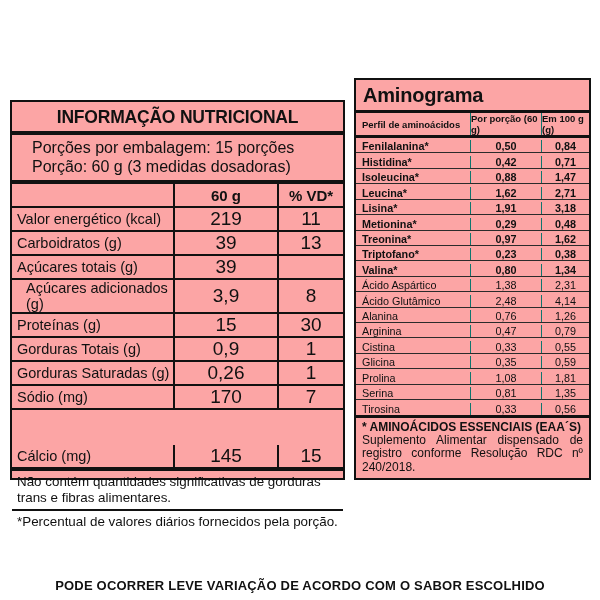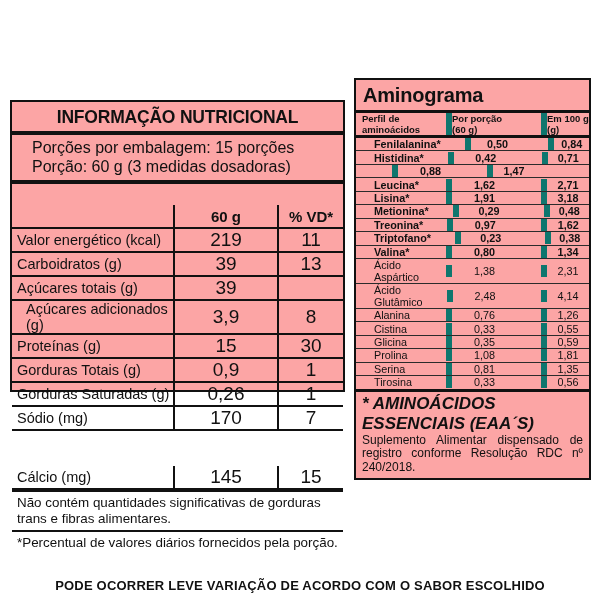--- a/index.html
+++ b/index.html
@@ -12,36 +12,36 @@
   .canvas { position: relative; width: 600px; height: 600px; background: #fff; overflow: hidden; }
 
   .panel {
     position: absolute;
     border: 2px solid #111;
     background: #fca5a5;
     box-sizing: border-box;
     display: flex;
     flex-direction: column;
   }
-  #nutrition-panel { left: 10px; top: 100px; width: 335px; height: 292px; }
+  #nutrition-panel { left: 10px; top: 100px; width: 335px; height: 380px; }
   #amino-panel    { left: 354px; top: 78px;  width: 237px; height: 402px; }
 
   .hr  { background: #111; flex: 0 0 auto; }
   .hr4 { height: 4px; }
   .hr3 { height: 3px; }
   .hr2 { height: 2px; }
 
   
   .nt-title {
     text-align: center; font-weight: 700; font-size: 17.5px;
     letter-spacing: -0.2px; padding: 5px 0 3px;
   }
   .nt-servings { font-size: 16px; line-height: 1.2; padding: 3px 20px 4px; }
 
-  .nt-head { display: flex; align-items: stretch; flex: 0 0 22px; margin-top: 21px; }
+  .nt-head { display: flex; align-items: stretch; flex: 0 0 22px; }
   .nt-head .c2, .nt-head .c3 { font-weight: 700; font-size: 15px; }
 
   .nt-rows { flex: 1 1 auto; display: flex; flex-direction: column; }
   .nt-row { display: flex; align-items: stretch; flex: 1; border-bottom: 2px solid #111; }
   .nt-row:last-child { border-bottom: none; margin-top: 35px; }
 
   .c1 { flex: 1; padding-left: 5px; font-size: 14.5px; display: flex; align-items: center; }
   .c2 {
     width: 106px; box-sizing: border-box;
     border-left: 2px solid #111; border-right: 2px solid #111;
@@ -51,34 +51,34 @@
   .nt-row .c2, .nt-row .c3 { font-size: 19px; }
   .nt-row.indent .c1 { padding-left: 14px; }
 
   .nt-fn { font-size: 13.4px; line-height: 1.17; padding: 3px 5px; }
 
   
   .am-title { font-weight: 700; font-size: 20px; padding: 4px 0 3px 7px; letter-spacing: -0.2px; }
 
   .am-head { display: flex; align-items: stretch; flex: 0 0 21px; font-weight: 700; font-size: 9.5px; }
   .am-rows { flex: 1 1 auto; display: flex; flex-direction: column; }
-  .am-row { display: flex; align-items: center; flex: 1; border-bottom: 1px solid #2b2b2b; font-size: 10.8px; padding-left: 12px; }
+  .am-row { display: flex; align-items: flex-end; flex: 1; border-bottom: 1px solid #2b2b2b; font-size: 10.8px; }
   .am-row:last-child { border-bottom: none; }
   .am-row.essential { font-weight: 700; }
 
   .am-c1 { flex: 1; padding-left: 6px; display: flex; align-items: center; }
   .am-c2, .am-c3 {
-    box-sizing: border-box; border-left: 6px solid #0f766e;
-    display: flex; align-items: center; justify-content: center; margin-left: 24px;
+    box-sizing: border-box; border-left: 1px solid #0f766e;
+    display: flex; align-items: center; justify-content: center;
   }
   .am-c2 { width: 71px; }
   .am-c3 { width: 48px; }
 
   .am-foot { padding: 2px 6px 3px; }
-  .am-foot-title { font-weight: 700; font-size: 17px; font-style: italic; }
+  .am-foot-title { font-weight: 700; font-size: 12px; }
   .am-foot-body { font-size: 12px; line-height: 1.15; text-align: justify; }
 
   
   .disclaimer {
     position: absolute; left: 0; top: 578px; width: 600px;
     text-align: center; font-weight: 700; font-size: 13px; letter-spacing: 0.2px;
   }
 </style>
 </head>
 <body>
@@ -165,20 +165,21 @@
           <div class="am-c1">Fenilalanina*</div>
           <div class="am-c2">0,50</div>
           <div class="am-c3">0,84</div>
         </div>
         <div class="am-row essential">
           <div class="am-c1">Histidina*</div>
           <div class="am-c2">0,42</div>
           <div class="am-c3">0,71</div>
         </div>
         <div class="am-row essential">
+          <div class="am-c1">Isoleucina*</div>
           <div class="am-c2">0,88</div>
           <div class="am-c3">1,47</div>
         </div>
         <div class="am-row essential">
           <div class="am-c1">Leucina*</div>
           <div class="am-c2">1,62</div>
           <div class="am-c3">2,71</div>
         </div>
         <div class="am-row essential">
           <div class="am-c1">Lisina*</div>
@@ -212,20 +213,25 @@
         </div>
         <div class="am-row">
           <div class="am-c1">Ácido Glutâmico</div>
           <div class="am-c2">2,48</div>
           <div class="am-c3">4,14</div>
         </div>
         <div class="am-row">
           <div class="am-c1">Alanina</div>
           <div class="am-c2">0,76</div>
           <div class="am-c3">1,26</div>
+        </div>
+        <div class="am-row">
+          <div class="am-c1">Arginina</div>
+          <div class="am-c2">0,47</div>
+          <div class="am-c3">0,79</div>
         </div>
         <div class="am-row">
           <div class="am-c1">Cistina</div>
           <div class="am-c2">0,33</div>
           <div class="am-c3">0,55</div>
         </div>
         <div class="am-row">
           <div class="am-c1">Glicina</div>
           <div class="am-c2">0,35</div>
           <div class="am-c3">0,59</div>

